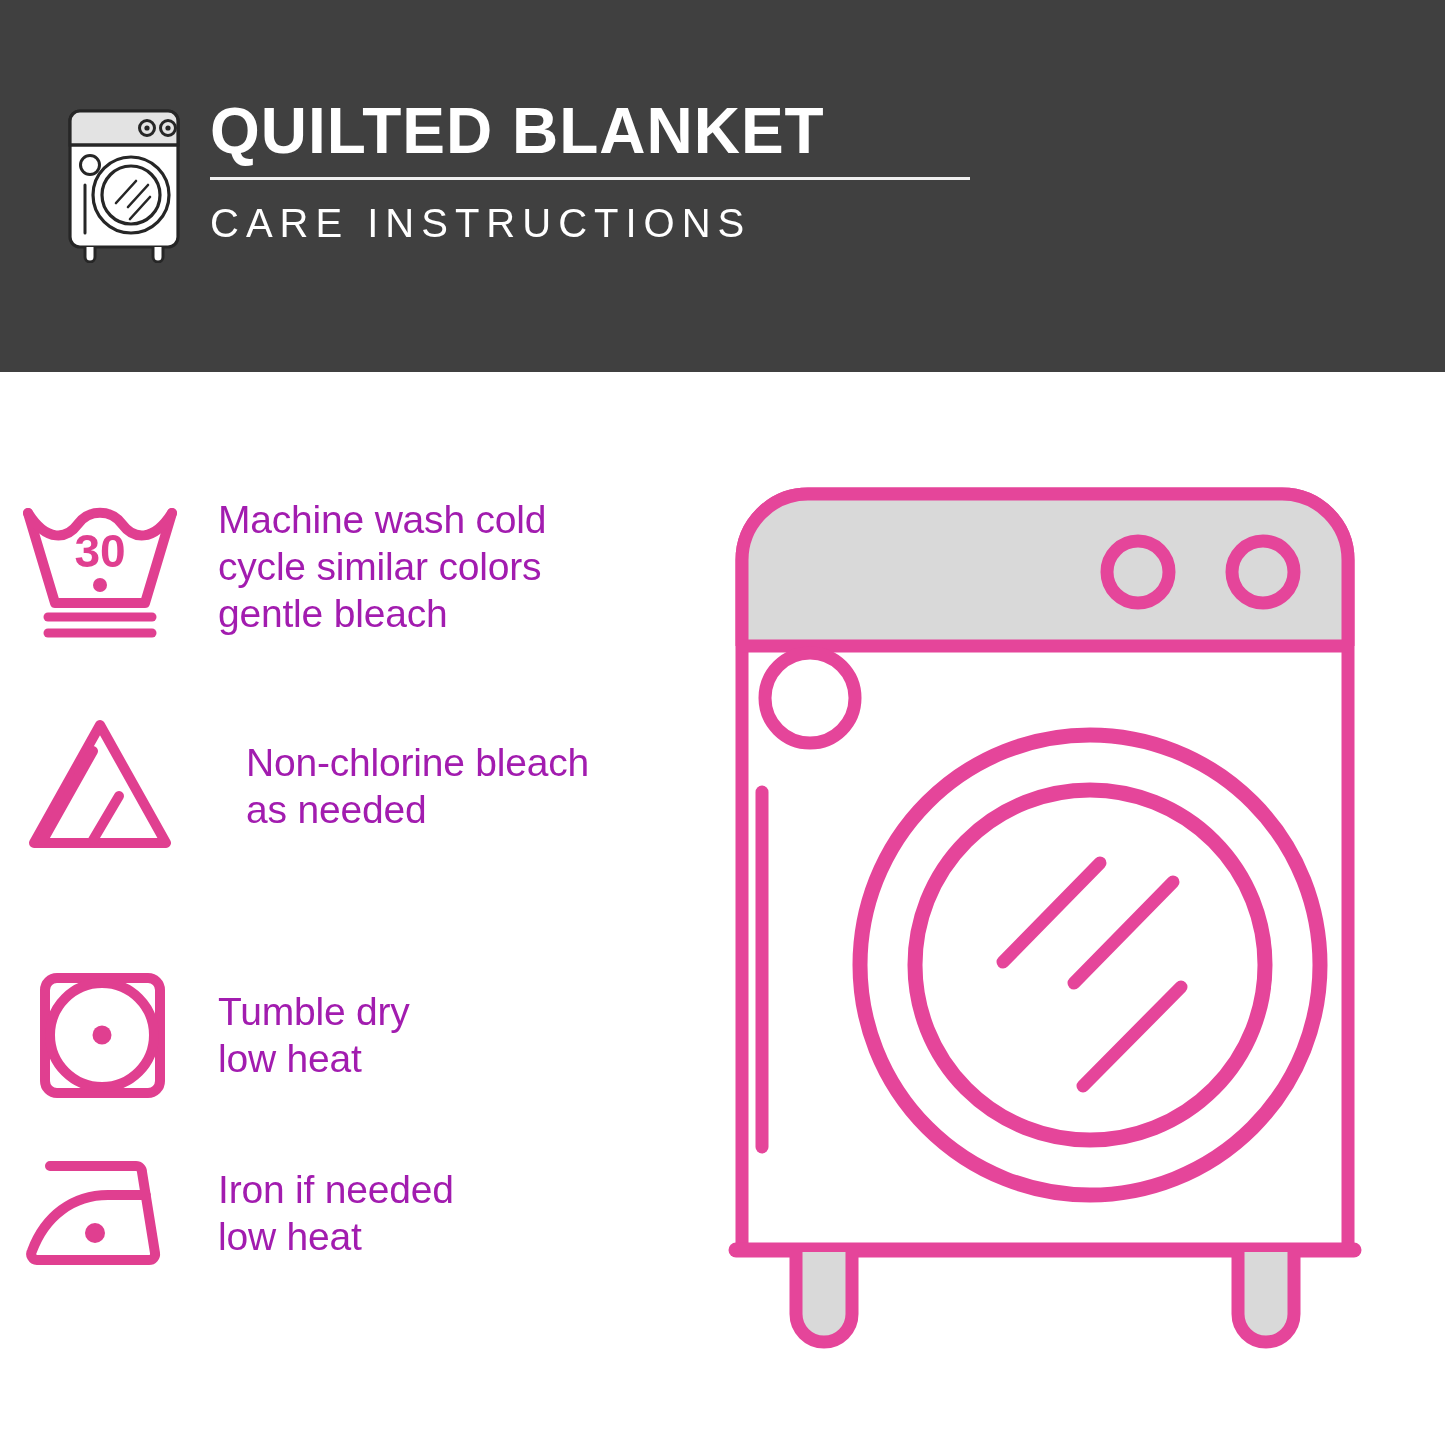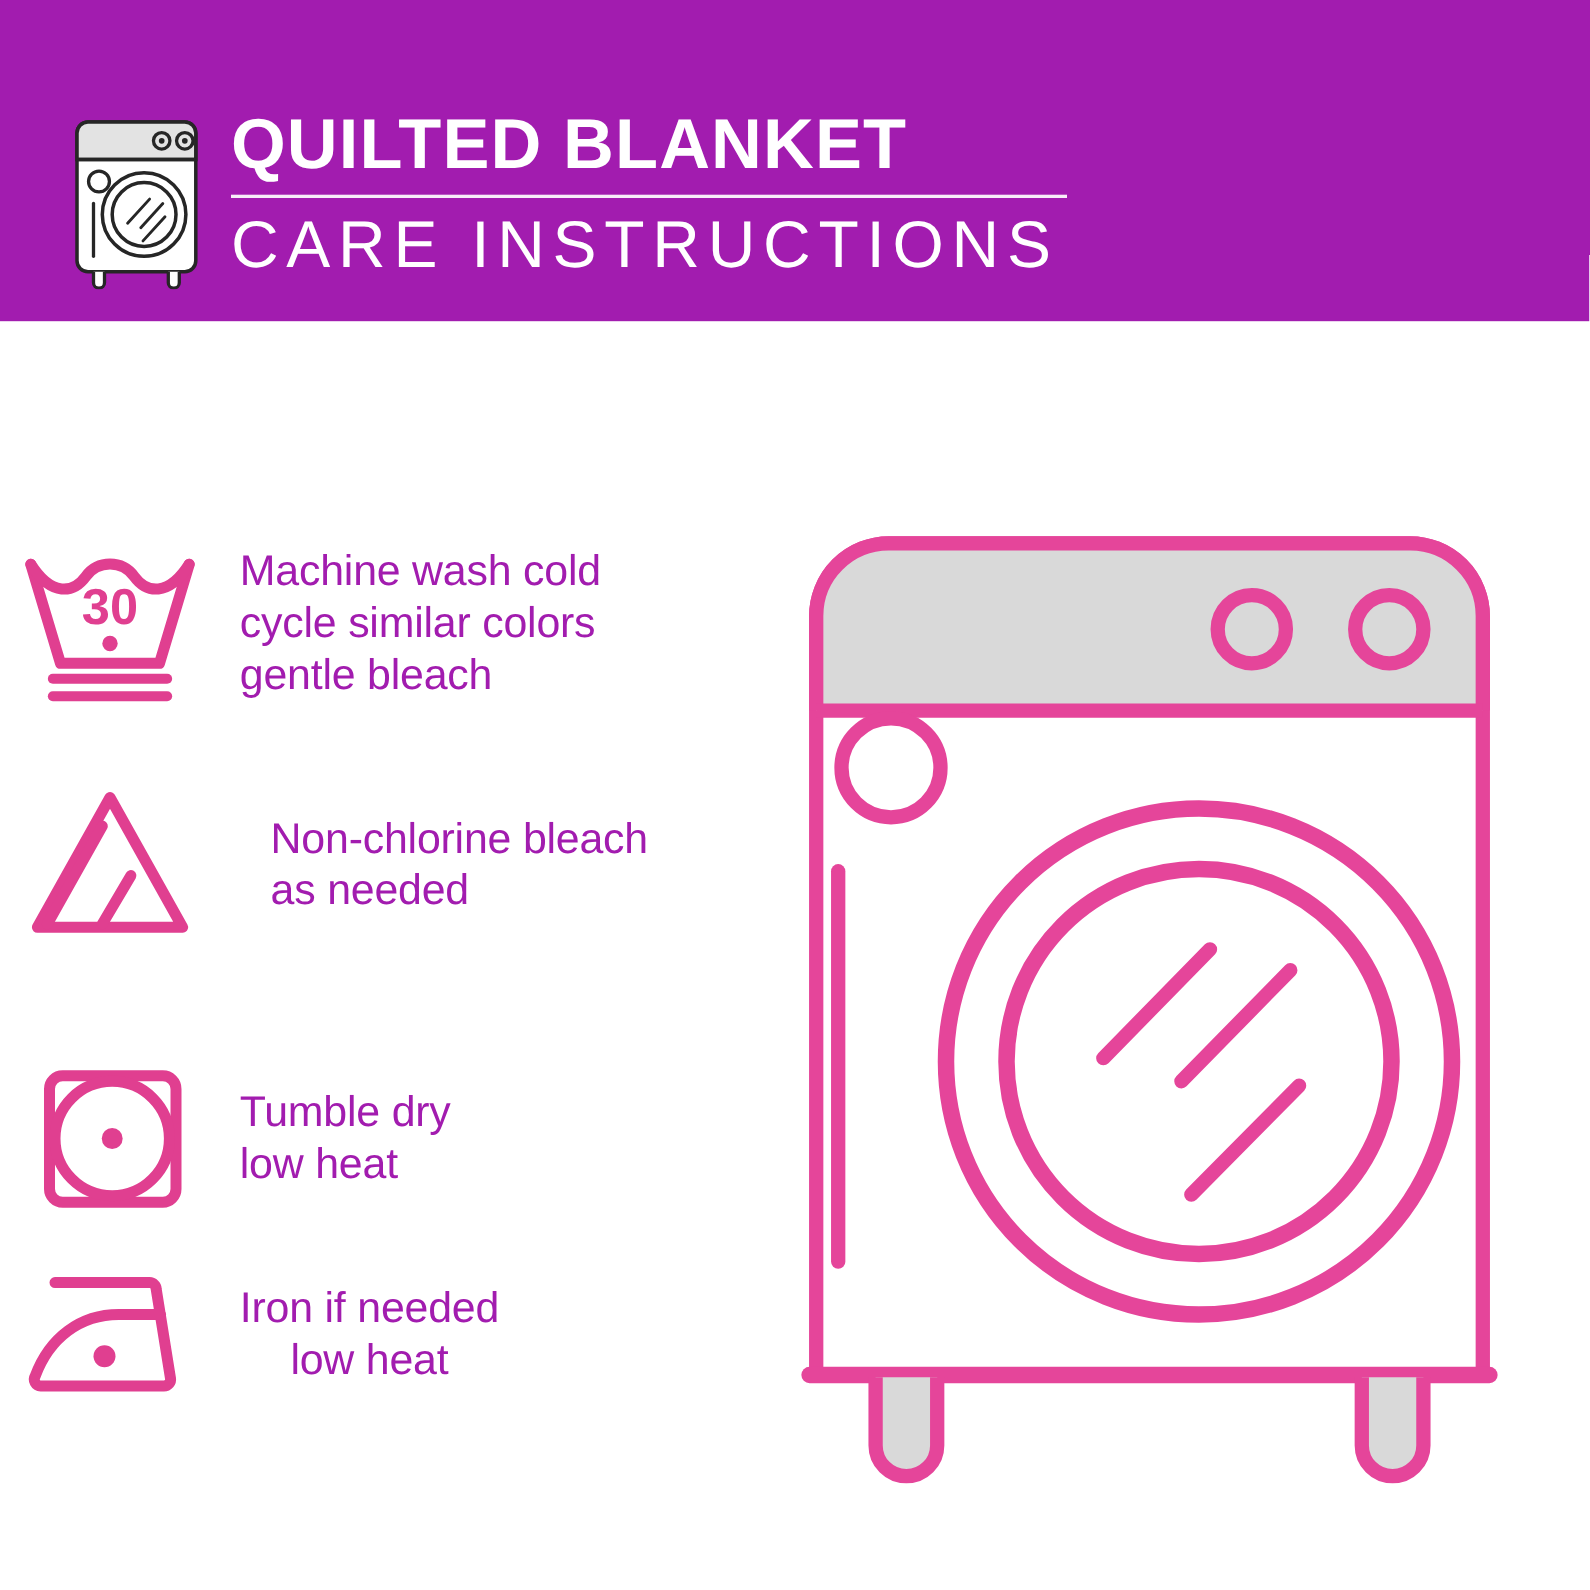--- a/index.html
+++ b/index.html
@@ -14,22 +14,22 @@
     overflow: hidden;
     position: relative;
   }
 
   
   .header {
     position: absolute;
     left: 0;
     top: 0;
     width: 1445px;
-    height: 292px;
-    background: #a21caf;
+    height: 372px;
+    background: #404040;
     box-sizing: border-box;
   }
   .header-inner {
     position: absolute;
     left: 58px;
     top: 95px;
     display: flex;
     align-items: flex-start;
   }
   .header-icon {
@@ -56,21 +56,21 @@
   .title-rule {
     width: 760px;
     height: 3px;
     background: #ffffff;
     margin: 10px 0 10px 2px;
     opacity: .92;
   }
   .title-sub {
     font-family: "Liberation Sans", sans-serif;
     font-weight: normal;
-    font-size: 60px;
+    font-size: 40px;
     line-height: 66px;
     letter-spacing: 7px;
     color: #ffffff;
     white-space: nowrap;
     margin: 0;
     padding: 0 0 0 2px;
   }
 
   
   .care-list {
@@ -84,21 +84,21 @@
   .care-row {
     position: absolute;
     left: 0;
     width: 700px;
     display: flex;
     align-items: center;
   }
   .care-row.r0 { top: 135px; }
   .care-row.r1 { top: 355px; gap: 28px; }
   .care-row.r2 { top: 604px; }
-  .care-row.r3 { top: 782px; text-align: center; }
+  .care-row.r3 { top: 782px; }
 
   .care-symbol {
     width: 200px;
     flex: none;
     display: flex;
     justify-content: center;
     align-items: center;
   }
   .care-symbol svg { display: block; }
 

